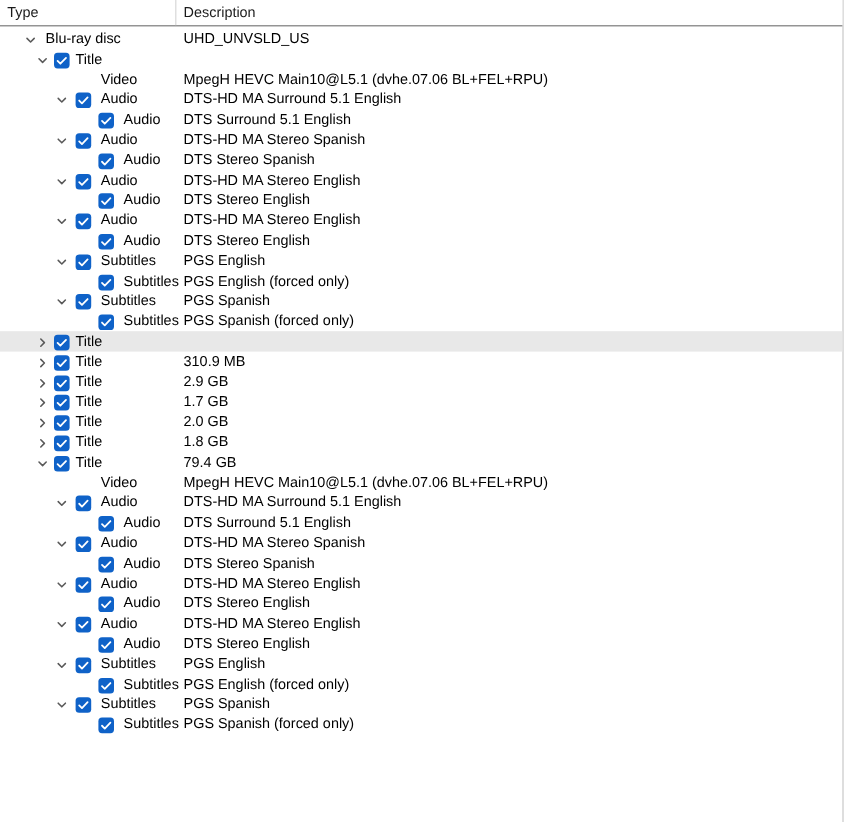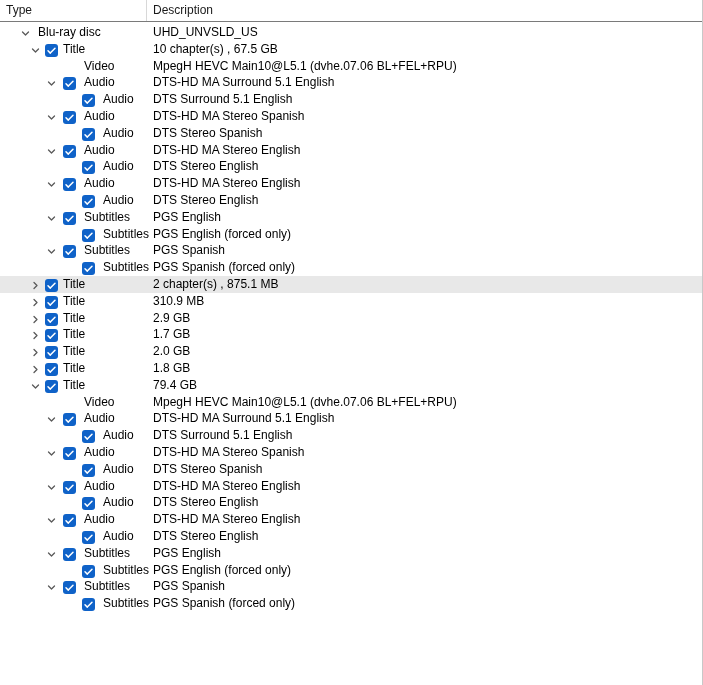--- a/index.html
+++ b/index.html
@@ -146,21 +146,20 @@
           <svg width="9" height="9" viewBox="0 0 9 9">
             <path class="stroke" d="M1.5 3 L4.5 6 L7.5 3"></path>
           </svg>
         </div>
         <div class="checkbox" style="left: 45px; background: rgb(15, 98, 200);">
           <svg width="13" height="13" viewBox="0 0 13 13">
             <path class="tick" d="M3 6.8 L5.3 9.1 L10 4.2"></path>
           </svg>
         </div>
         <div class="type-label" style="left: 63px;">Title</div>
-        <div class="desc-label">10 chapter(s) , 67.5 GB</div>
       </div>
       <div class="tree-row">
         <div class="type-label" style="left: 84px;">Video</div>
         <div class="desc-label">MpegH HEVC Main10@L5.1 (dvhe.07.06 BL+FEL+RPU)</div>
       </div>
       <div class="tree-row">
         <div class="twisty" style="left: 44px;">
           <svg width="9" height="9" viewBox="0 0 9 9">
             <path class="stroke" d="M1.5 3 L4.5 6 L7.5 3"></path>
           </svg>
@@ -302,21 +301,20 @@
           <svg width="9" height="9" viewBox="0 0 9 9">
             <path class="stroke" d="M3 1.5 L6 4.5 L3 7.5"></path>
           </svg>
         </div>
         <div class="checkbox" style="left: 45px; background: rgb(15, 98, 200);">
           <svg width="13" height="13" viewBox="0 0 13 13">
             <path class="tick" d="M3 6.8 L5.3 9.1 L10 4.2"></path>
           </svg>
         </div>
         <div class="type-label" style="left: 63px;">Title</div>
-        <div class="desc-label">2 chapter(s) , 875.1 MB</div>
       </div>
       <div class="tree-row">
         <div class="twisty" style="left: 28px;">
           <svg width="9" height="9" viewBox="0 0 9 9">
             <path class="stroke" d="M3 1.5 L6 4.5 L3 7.5"></path>
           </svg>
         </div>
         <div class="checkbox" style="left: 45px; background: rgb(15, 98, 200);">
           <svg width="13" height="13" viewBox="0 0 13 13">
             <path class="tick" d="M3 6.8 L5.3 9.1 L10 4.2"></path>

